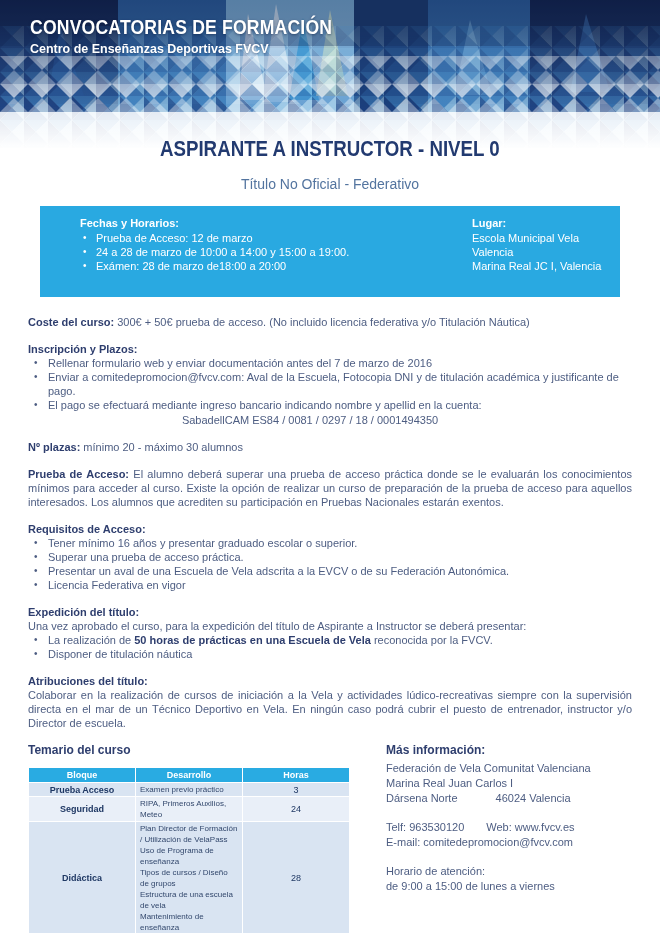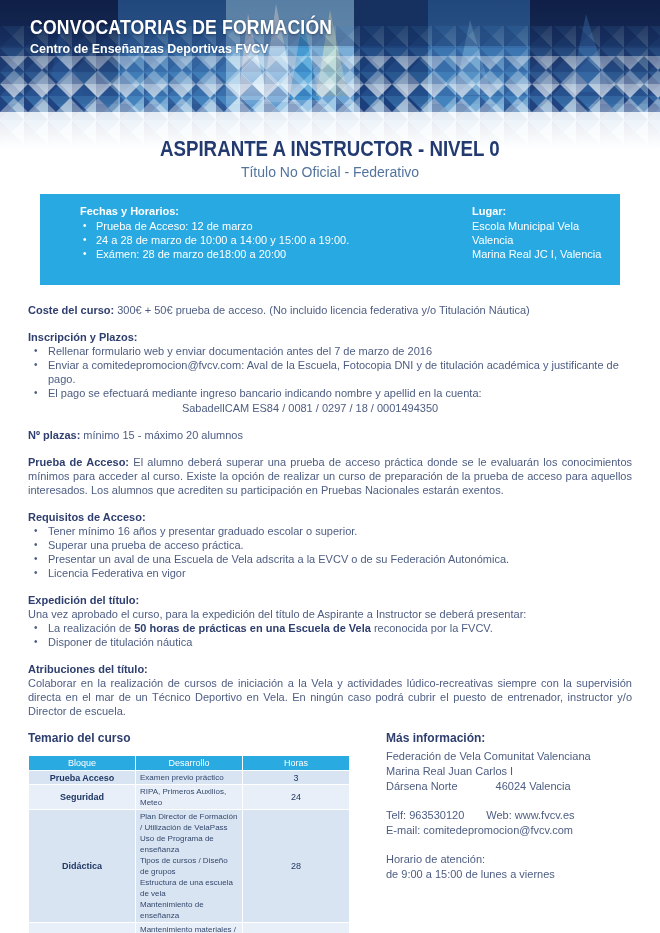--- a/index.html
+++ b/index.html
@@ -10,21 +10,21 @@
   
   .header { position:relative; width:660px; height:150px; }
   .header-art { position:absolute; inset:0; display:block; }
   .header-text { position:absolute; left:30px; top:16px; z-index:2; color:#fff; }
   .header-title { font-size:20px; font-weight:bold; letter-spacing:.2px; display:inline-block; transform:scaleX(.88); transform-origin:left; white-space:nowrap; text-shadow:0 1px 3px rgba(10,25,60,.55); }
   .header-sub { font-size:13px; font-weight:bold; margin-top:2px; display:inline-block; transform:scaleX(.96); transform-origin:left; text-shadow:0 1px 3px rgba(10,25,60,.55); }
 
   
   .course-block { position:relative; z-index:3; text-align:center; margin-top:-14px; }
   .course-title { color:#223a70; font-size:22px; font-weight:bold; display:inline-block; transform:scaleX(.85); white-space:nowrap; }
-  .course-sub { color:#53749f; font-size:14px; margin-top:2px; }
+  .course-sub { color:#53749f; font-size:14px; margin-top:14px; }
 
   
   .info-box { margin:14px 40px 0 40px; background:#29a9e1; color:#fff; display:flex; padding:10px 16px 24px 40px; font-size:11px; line-height:14px;gap:32px; }
   .info-col-left { width:330px; }
   .info-col-right { flex:1; padding-left:30px; }
   .info-heading { font-weight:bold; margin-bottom:1px; }
   .info-box ul { list-style:none; }
   .info-box li { position:relative; padding-left:16px; }
   .info-box li::before { content:"•"; position:absolute; left:3px; top:0; font-size:10px; }
 
@@ -36,21 +36,21 @@
   .body-content li { position:relative; padding-left:20px; }
   .body-content li::before { content:"•"; position:absolute; left:6px; top:0; font-size:10px; color:#4d5d82; }
   .bank-line { text-align:center; padding-right:60px; margin-top:1px; }
   .justify { text-align:justify; }
 
   
   .bottom { display:flex; padding:0 28px; margin-top:2px; }
   .temario-wrap { width:326px; }
   .temario-heading { font-weight:bold; color:#2e3e6e; font-size:12px; margin-bottom:10px; }
   table.temario { width:322px; border-collapse:collapse; table-layout:fixed; }
-  table.temario th { background:#29abe2; color:#fff; font-size:9px; font-weight:normal; padding:2px 2px; border:1px solid #fff; text-align:center; }
+  table.temario th { background:#29abe2; color:#fff; font-size:9px; font-weight:bold; padding:2px 2px; border:1px solid #fff; text-align:center; }
   table.temario td { border:1px solid #fff; padding:1px 4px; vertical-align:middle; }
   td.bloque { width:88px; text-align:center; font-weight:bold; color:#1f3864; font-size:9px; }
   td.des { width:192px; color:#33486d; font-size:8px; line-height:11px; }
   td.horas { width:42px; text-align:center; color:#1f3864; font-size:9px; }
   tr.rd td { background:#d9e4f2;margin-top:12px; }
   tr.rl td { background:#e9eff8; }
 
   .contact { flex:1; padding-left:32px; font-size:11px; line-height:15px; color:#4d5d82; }
   .contact-heading { font-weight:bold; color:#2e3e6e; font-size:12px; margin-bottom:3px; }
   .contact .gap { height:14px; }
@@ -161,21 +161,21 @@
       <div class="h">Inscripción y Plazos:</div>
       <ul>
         <li>Rellenar formulario web y enviar documentación antes del 7 de marzo de 2016</li>
         <li>Enviar a comitedepromocion@fvcv.com: Aval de la Escuela, Fotocopia DNI y de titulación académica y justificante de pago.</li>
         <li><span>El pago se efectuará mediante ingreso bancario indicando nombre y apellid en la cuenta:</span>
           <div class="bank-line">SabadellCAM ES84 / 0081 / 0297 / 18 / 0001494350</div>
         </li>
       </ul>
     </div>
 
-    <p class="sec"><span class="h">Nº plazas:</span><span> mínimo 15 - máximo 20 alumnos</span></p>
+    <p class="sec"><span class="h">Nº plazas:</span><span> mínimo 20 - máximo 30 alumnos</span></p>
 
     <p class="sec justify"><span class="h">Prueba de Acceso:</span><span> El alumno deberá superar una prueba de acceso práctica donde se le evaluarán los conocimientos mínimos para acceder al curso. Existe la opción de realizar un curso de preparación de la prueba de acceso para aquellos interesados. Los alumnos que acrediten su participación en Pruebas Nacionales estarán exentos.</span></p>
 
     <div class="sec">
       <div class="h">Requisitos de Acceso:</div>
       <ul>
         <li>Tener mínimo 16 años y presentar graduado escolar  o superior.</li>
         <li>Superar una prueba de acceso práctica.</li>
         <li>Presentar un aval de una Escuela de Vela adscrita a la EVCV o de su Federación Autonómica.</li>
         <li>Licencia Federativa en vigor</li>

